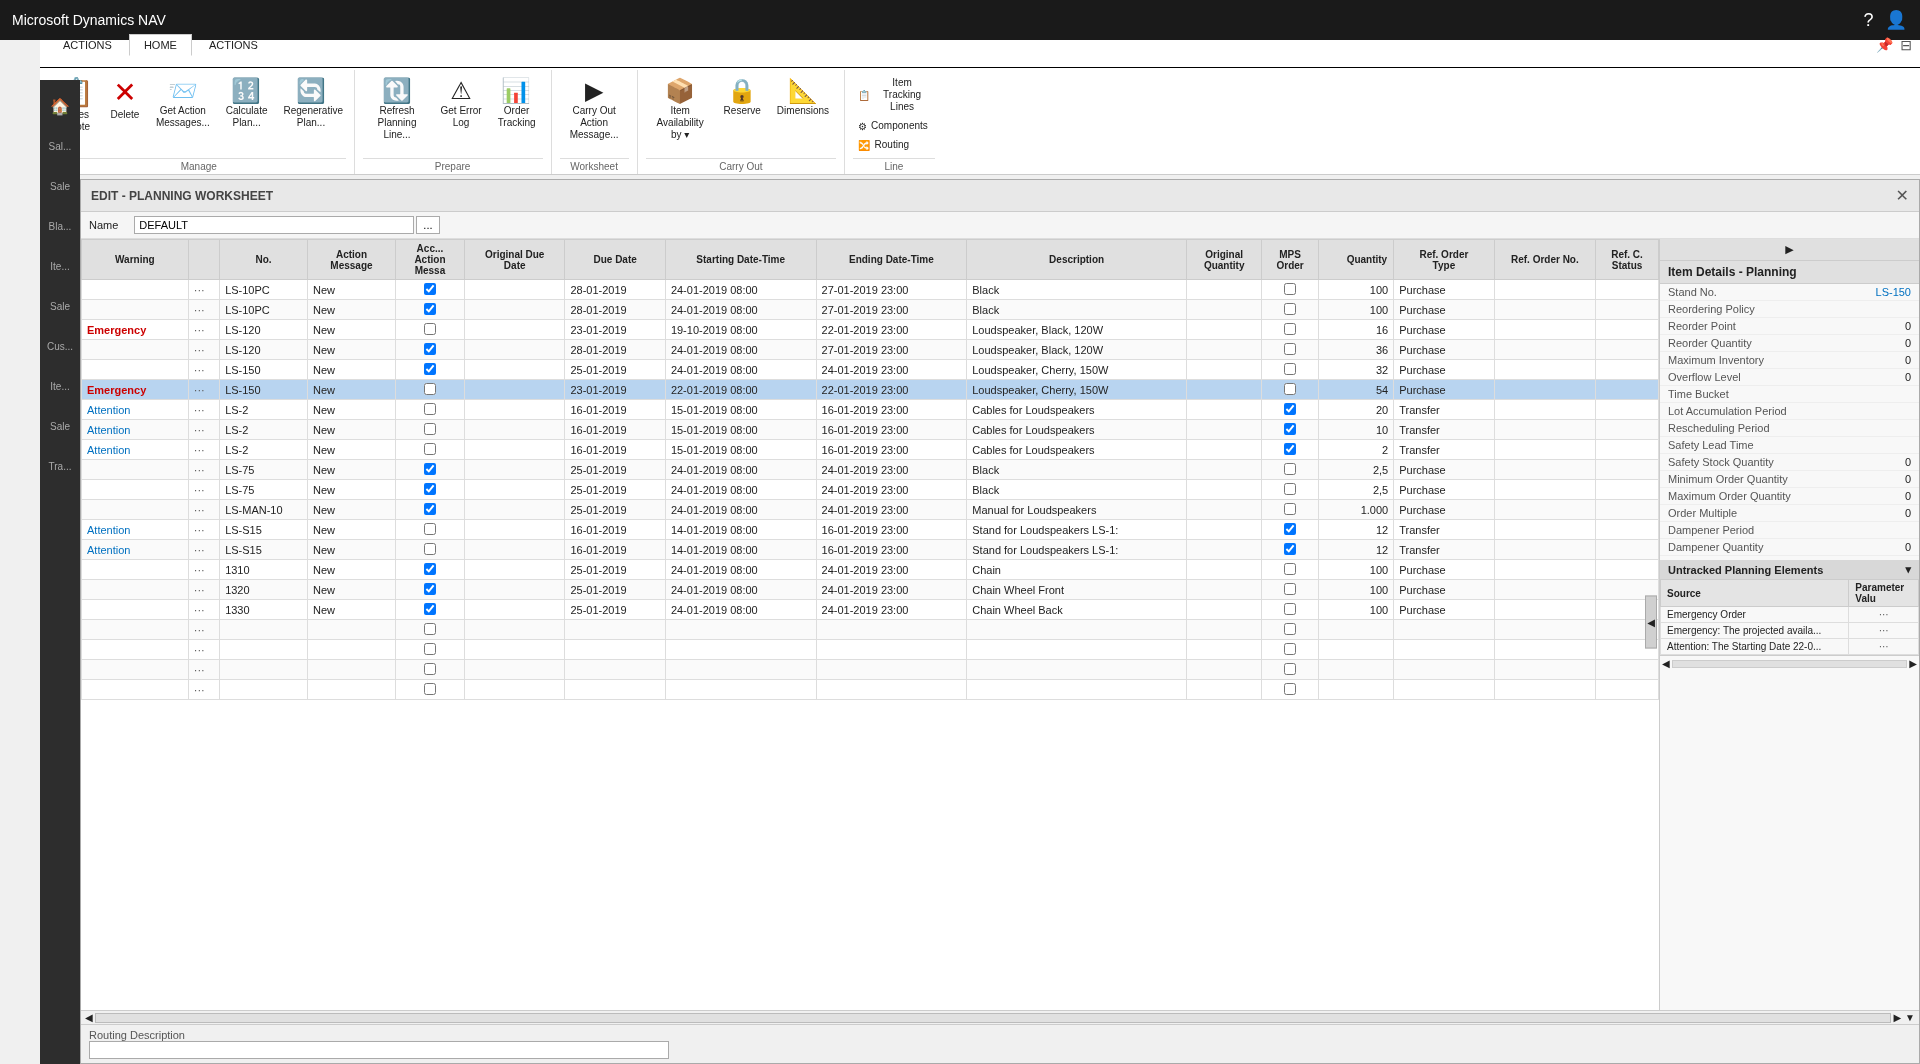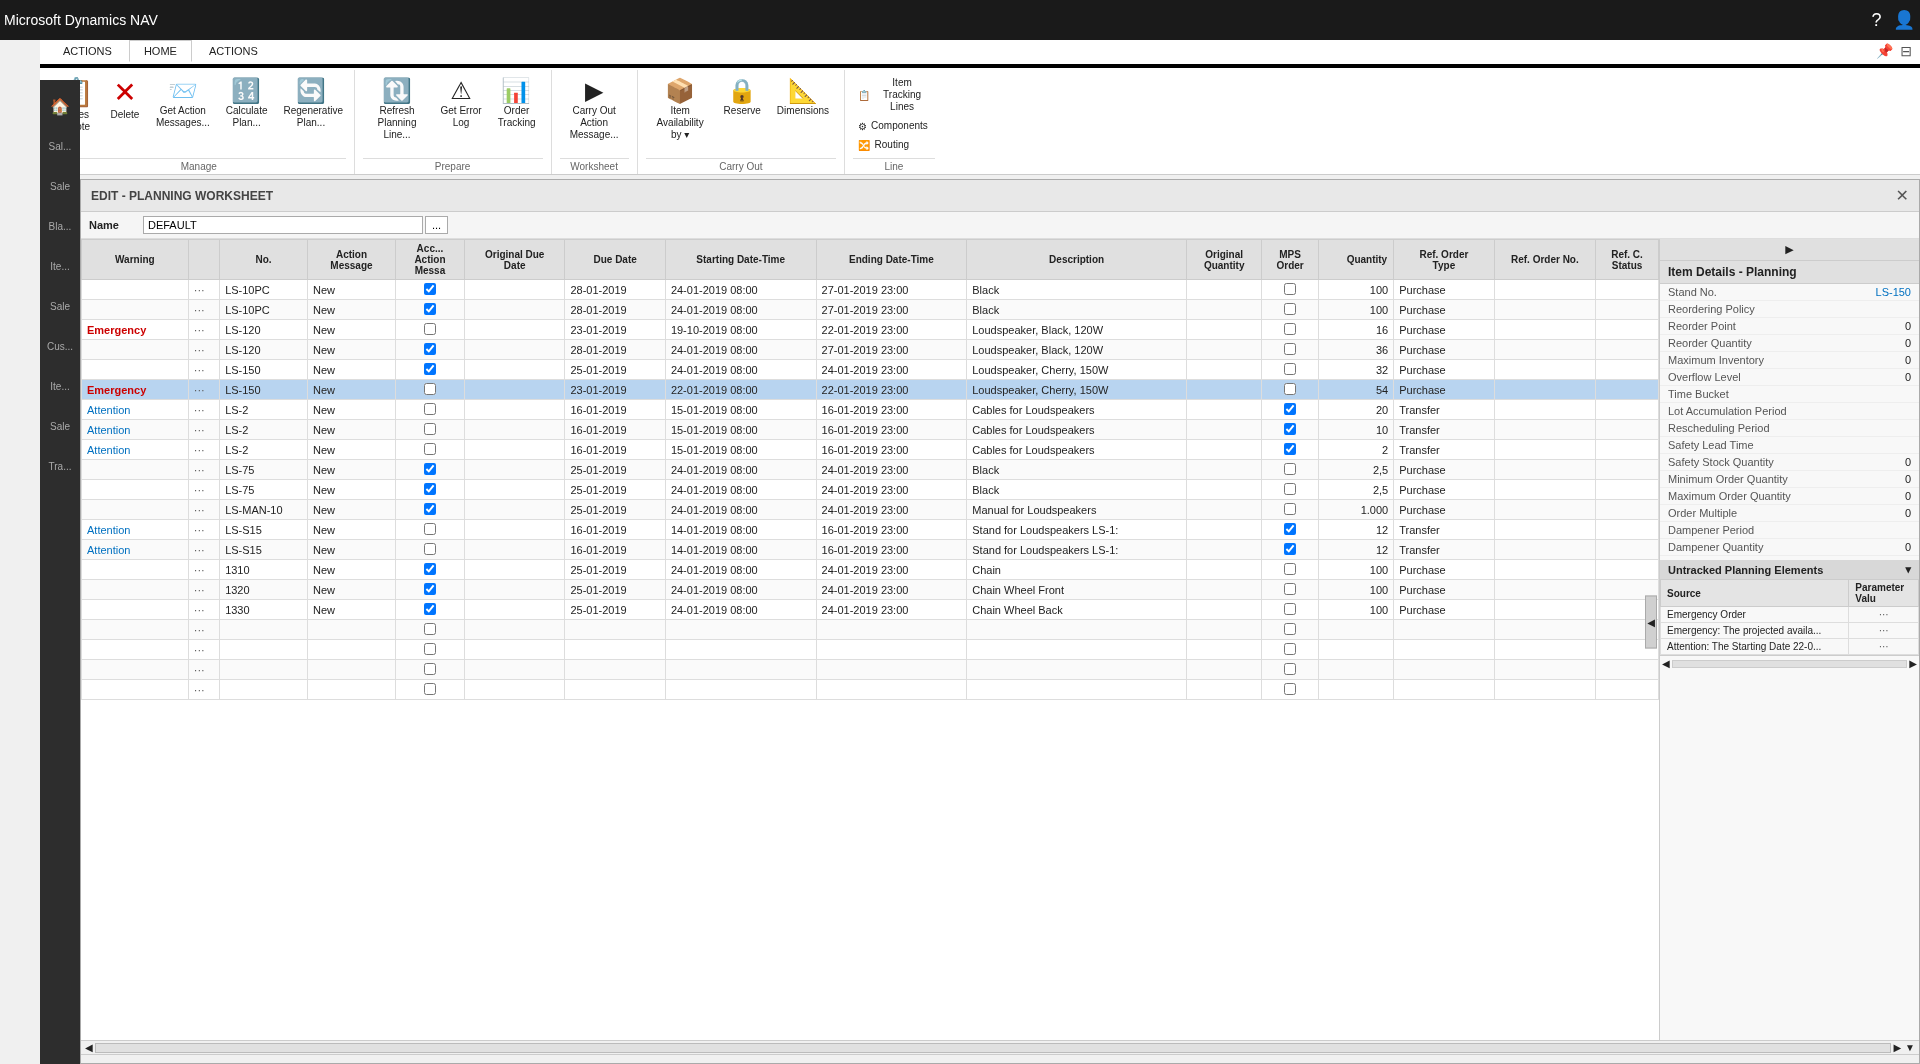--- a/index.html
+++ b/index.html
@@ -5,33 +5,33 @@
     * { box-sizing: border-box; margin: 0; padding: 0; }
     body { font-family: 'Segoe UI', Arial, sans-serif; font-size: 11px; background: #f0f0f0; color: #222; overflow: hidden; height: 1064px; width: 1920px; }
 
     
     #titlebar {
       background: #1a1a1a;
       color: #fff;
       height: 40px;
       display: flex;
       align-items: center;
-      padding: 0 4px;
+      padding: 0 12px;
       justify-content: space-between;
     }
     #titlebar .app-title { font-size: 14px; font-weight: 400; }
     #titlebar .title-icons { display: flex; gap: 12px; align-items: center; font-size: 18px; }
 
     
     #ribbon-tabs {
       background: #fff;
-      border-bottom: 4px solid #000000;
+      border-bottom: 1px solid #000000;
       display: flex;
       align-items: flex-end;
-      padding: 3px 8px;
+      padding: 12px 8px;
       height: 28px;
     }
     .ribbon-tab {
       padding: 4px 14px;
       font-size: 11px;
       cursor: pointer;
       border: 1px solid transparent;
       border-bottom: none;
       margin-right: 2px;
     }
@@ -157,21 +157,21 @@
     #ws-close { cursor: pointer; font-size: 16px; color: #555; }
 
     
     #ws-name-row {
       display: flex;
       align-items: center;
       padding: 4px 8px;
       border-bottom: 1px solid #ddd;
       background: #f5f5f5;
     }
-    #ws-name-row label { font-size: 11px; margin-right: 24px; font-weight: 700; }
+    #ws-name-row label { font-size: 11px; margin-right: 16px; font-weight: 400; }
     #ws-name-input {
       width: 280px;
       padding: 2px 4px;
       border: 1px solid #aaa;
       font-size: 11px;
       background: #fff;
     }
     .ws-name-btn {
       margin-left: 2px;
       padding: 2px 6px;
@@ -976,16 +976,20 @@
       </div>
 
       <div style="display:flex;align-items:center;border-top:1px solid #ccc;padding:1px 4px;background:#f0f0f0;">
         <span style="cursor:pointer;font-size:10px;">◀</span>
         <div style="flex:1;height:10px;background:#e0e0e0;border:1px solid #bbb;margin:0 2px;"></div>
         <span style="cursor:pointer;font-size:10px;">▶</span>
         <span style="cursor:pointer;font-size:10px;margin-left:4px;">▼</span>
       </div>
 
       <div id="ws-bottom">
+        <div class="bottom-field">
+          <label>Routing Description</label>
+          <input type="text" style="width: 580px;" value="">
+        </div>
       </div>
     </div>
   </div>
 </div>
 
 </body></html>

